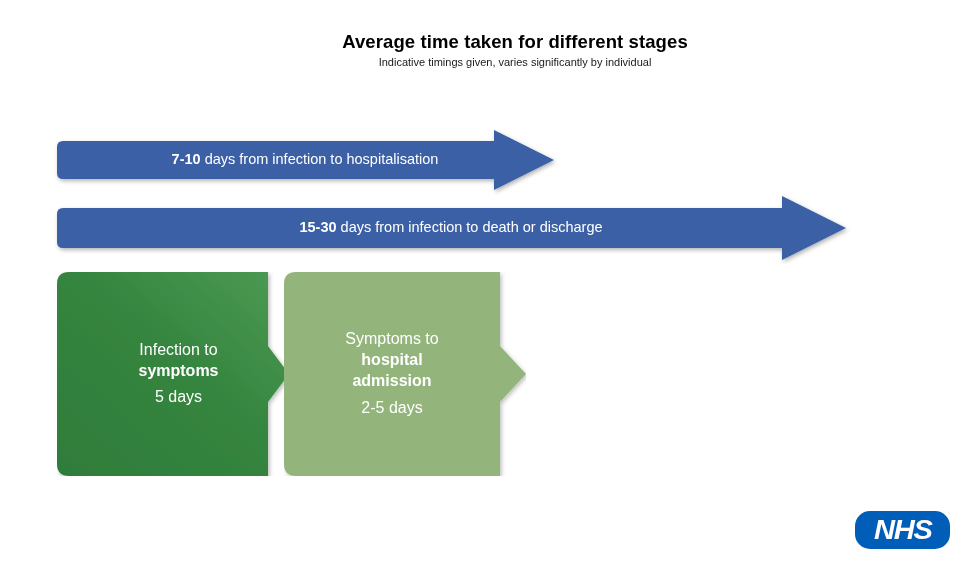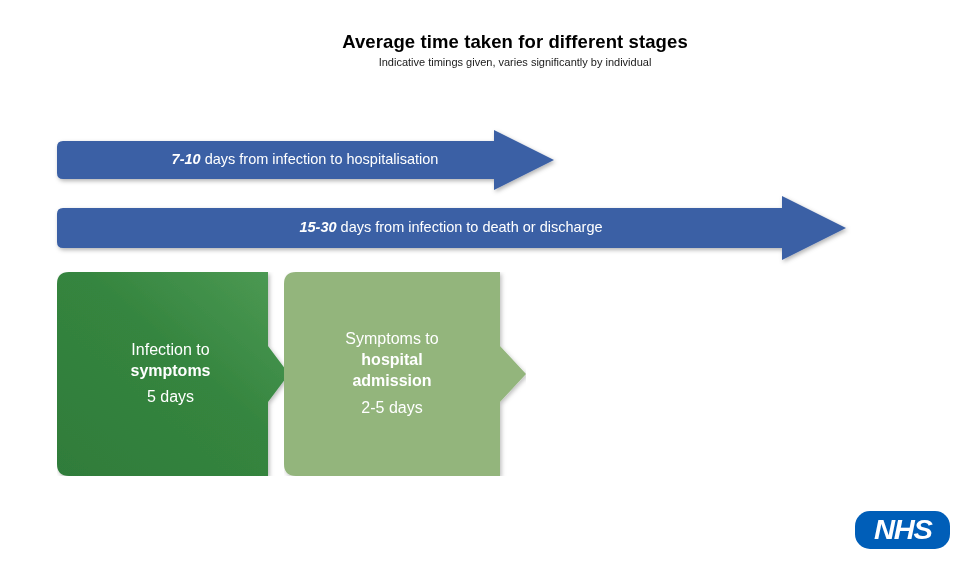--- a/index.html
+++ b/index.html
@@ -60,21 +60,20 @@
     align-items: center;
     justify-content: center;
     color: #ffffff;
     font-size: 14.5px;
     line-height: 1.2;
     white-space: nowrap;
     pointer-events: none;
   }
   .arrow-label b {
     font-weight: bold;
-    font-style: italic;
   }
 
   #arrow-1 { left: 57px; top: 130px; }
   #arrow-1 .arrow-label { left: 0px; width: 496px; }
   #arrow-2 { left: 57px; top: 196px; }
   #arrow-2 .arrow-label { left: 0px; width: 788px; }
 
   
   .stage {
     position: absolute;
@@ -105,21 +104,21 @@
     font-weight: normal;
   }
   .stage-line.em {
     font-weight: bold;
   }
   .stage-line.days {
     margin-top: 6px;
   }
 
   #stage-1 { left: 57px;  width: 232px; }
-  #stage-1 .stage-text { left: 8px; width: 211px; }
+  #stage-1 .stage-text { left: 16px; width: 211px; }
   #stage-2 { left: 284px; width: 242px; }
   #stage-2 .stage-text { left: 0; width: 216px; }
   #stage-3 { left: 554px; width: 282px; }
   #stage-3 .stage-text { left: 0; width: 264px; }
 
   
   #nhs-logo {
     position: absolute;
     left: 855px;
     top: 511px;

